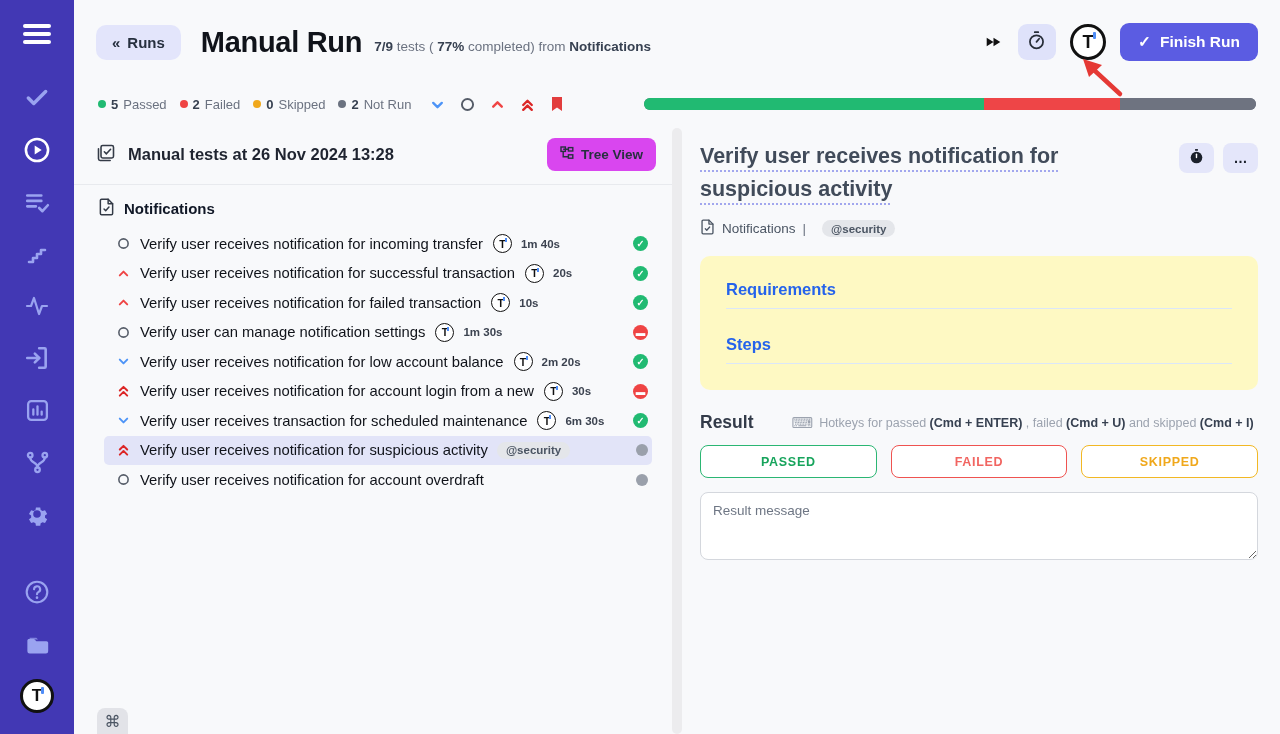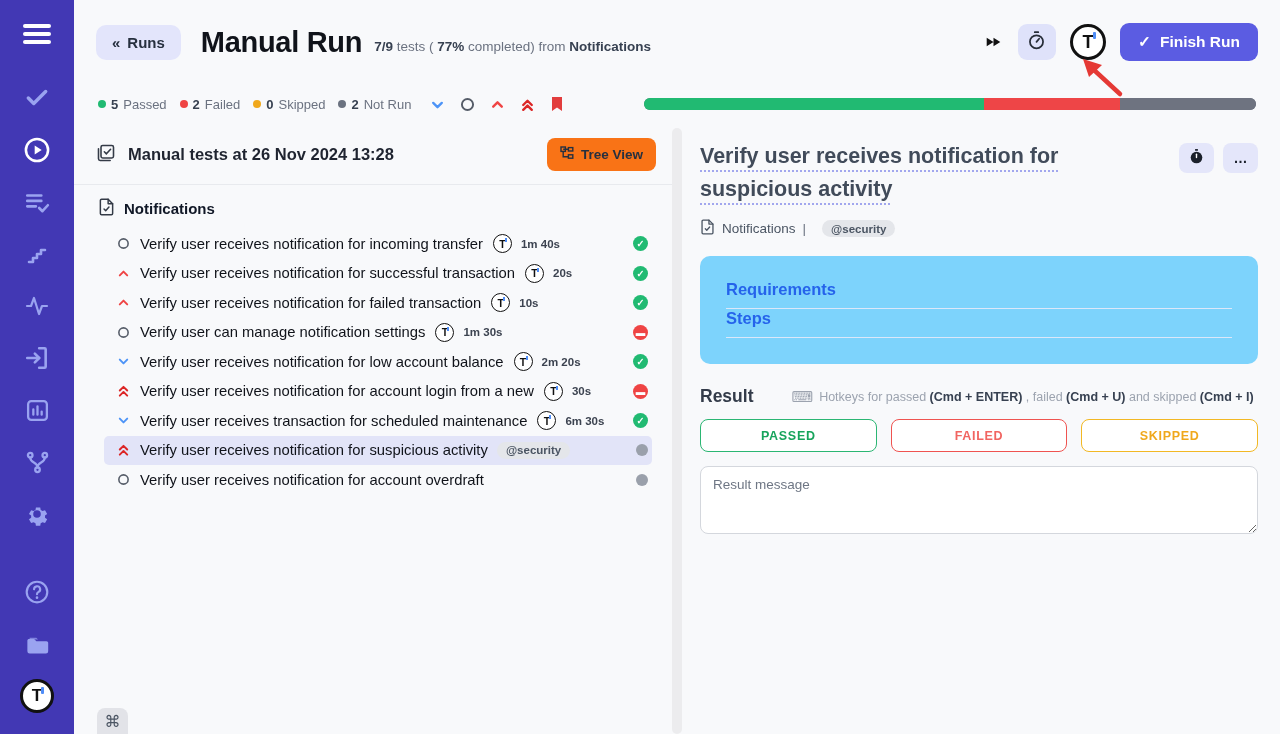--- a/index.html
+++ b/index.html
@@ -41,21 +41,21 @@
   .filters .f { cursor:pointer; display:flex; }
   .progress { flex:1; margin-left:80px; height:12px; border-radius:6px; overflow:hidden; display:flex; background:#6e7380; }
   .progress .seg { height:100%; }
 
   .content { flex:1; display:flex; min-height:0; }
 
   
   .left-panel { width:598px; flex-shrink:0; display:flex; flex-direction:column; position:relative; overflow:hidden; }
   .lp-head { display:flex; align-items:center; padding:14px 16px 13px 22px; border-bottom:1px solid #e8eaee; }
   .lp-title { font-size:16.5px; font-weight:600; color:#1f2430; margin-left:12px; }
-  .tree-btn { margin-left:auto; background:#f97316; border:none; border-radius:8px; padding:8px 13px; font-size:13.5px; font-weight:600; color:#27303f; font-family:inherit; display:flex; align-items:center; gap:7px; cursor:pointer; }
+  .tree-btn { margin-left:auto; background:#d946ef; border:none; border-radius:8px; padding:8px 13px; font-size:13.5px; font-weight:600; color:#27303f; font-family:inherit; display:flex; align-items:center; gap:7px; cursor:pointer; }
   .folder-row { display:flex; align-items:center; gap:9px; padding:13px 0 8px 24px; font-size:15px; font-weight:600; color:#111827; }
   .rows { padding-top:2px; }
   .trow { display:flex; align-items:center; height:29.5px; margin:0 20px 0 30px; padding:0 4px 0 12px; border-radius:5px; cursor:pointer; }
   .trow.selected { background:#e2e4f8; }
   .trow .marker { width:14px; display:flex; justify-content:center; margin-right:10px; flex-shrink:0; }
   .trow .ttl { font-size:14.8px; color:#10131a; white-space:nowrap; overflow:hidden; }
   .tbadge { width:19px; height:19px; border-radius:50%; border:1.5px solid #111; background:#fff; display:flex; align-items:center; justify-content:center; font-size:10.5px; font-weight:800; color:#111; margin-left:10px; flex-shrink:0; position:relative; }
   .tbadge i { position:absolute; width:2px; height:4px; background:#4f8df7; right:4px; top:3px; }
   .dur { font-size:11.5px; font-weight:700; color:#3c4350; margin-left:9px; white-space:nowrap; }
   .tag { background:#e4e6ea; color:#4b5563; font-size:11.5px; font-weight:700; border-radius:10px; padding:2.5px 9px; margin-left:9px;text-align:center; }
@@ -69,23 +69,23 @@
   .divider { width:10px; background:#ececee; border-radius:6px; margin-top:4px; flex-shrink:0; cursor:col-resize; }
 
   
   .right-panel { flex:1; min-width:0; padding:16px 22px 0 18px; }
   .dt-head { display:flex; gap:10px; }
   .dt-title { font-size:21.5px; line-height:33px; font-weight:800; color:#414b5a; text-decoration:underline dotted #a2a7ee 1.5px; text-underline-offset:7px; flex:1; }
   .dt-actions { display:flex; gap:9px; padding-top:3px; }
   .sq-btn { width:35px; height:30px; background:#e4e6fa; border:none; border-radius:8px; display:flex; align-items:center; justify-content:center; cursor:pointer; color:#1b202b; font-weight:800; font-size:14px; }
   .crumb { display:flex; align-items:center; gap:7px; margin-top:13px; font-size:13.5px; color:#4b5563; }
   .crumb .sep { color:#6b7280; }
-  .card { background:#7dd3fc; border-radius:10px; margin-top:18px; padding:24px 26px 26px; }
+  .card { background:#fef9c3; border-radius:10px; margin-top:18px; padding:24px 26px 26px; }
   .sec-link { display:block; font-size:16.5px; font-weight:700; color:#2563eb; padding-bottom:9px; border-bottom:1px solid #dbe7f9; cursor:pointer; }
-  .sec-link + .sec-link { margin-top:0; }
+  .sec-link + .sec-link { margin-top:26px; }
   .result-row { display:flex; align-items:baseline; margin-top:22px; }
   .result-ttl { font-size:17.5px; font-weight:800; color:#333b49; }
   .hotkeys { margin-left:38px; font-size:12.5px; color:#9ca3af; display:flex; align-items:center; gap:6px; }
   .hotkeys b { color:#374151; font-size:12.5px; }
   .kbd-ic { font-size:15px; color:#9ca3af; }
   .verdicts { display:flex; gap:14px; margin-top:12px; }
   .verdict { flex:1; height:33px; background:#fff; border-radius:8px; font-family:inherit; font-size:12.5px; font-weight:700; letter-spacing:0.7px; cursor:pointer; }
   .verdict.passed { border:1.5px solid #2bb673; color:#17a45c; }
   .verdict.failed { border:1.5px solid #ef5350; color:#f16561; }
   .verdict.skipped { border:1.5px solid #f2b824; color:#f0a81c; }

